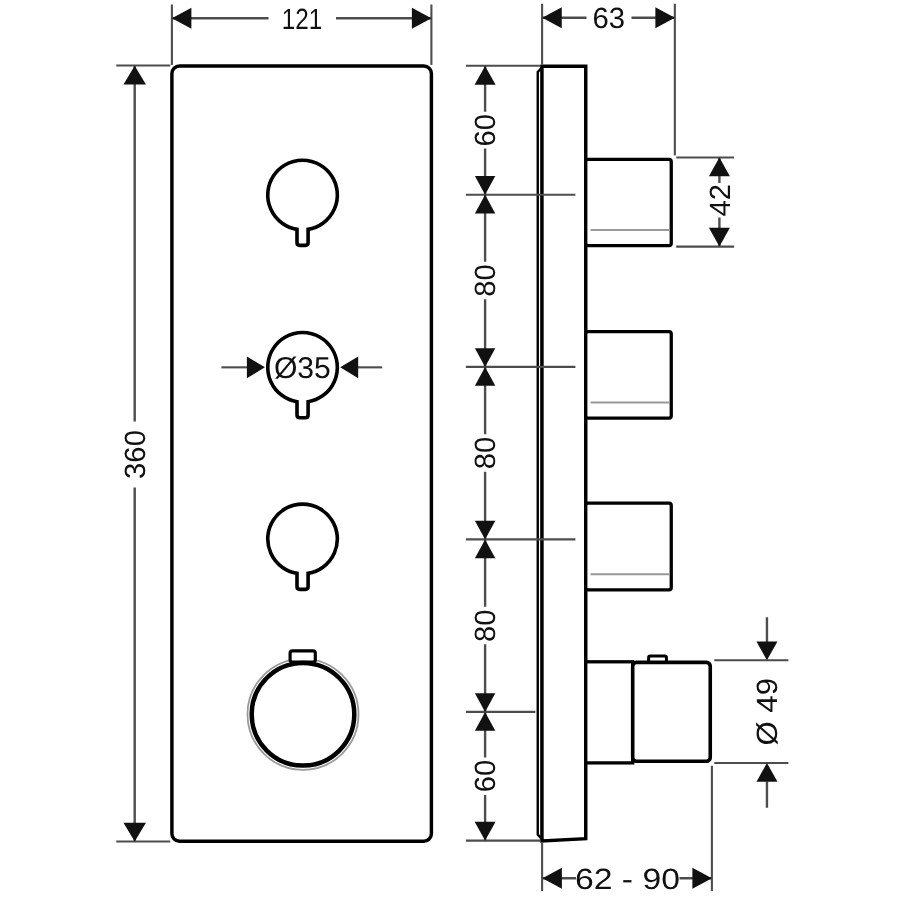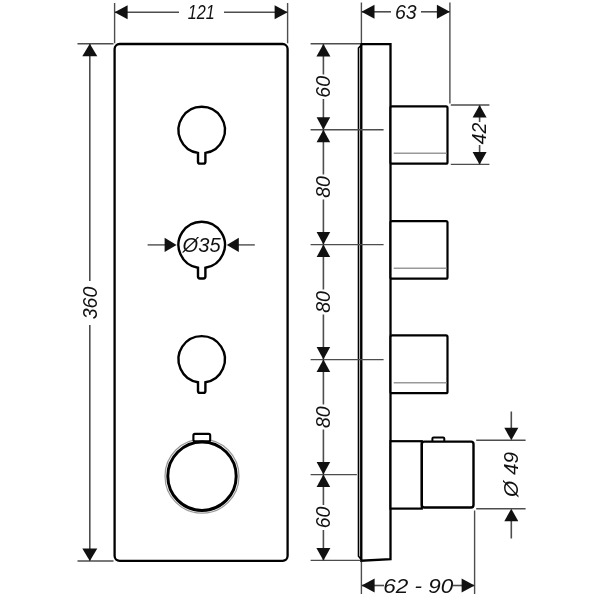--- a/index.html
+++ b/index.html
@@ -1,16 +1,16 @@
 <!DOCTYPE html>
 <html><head>
 <meta charset="utf-8">
 <style>
   html,body{margin:0;padding:0;background:#fff;}
-  .wrap{width:493px;height:600px;position:relative;background:#fff;font-style:italic;}
+  .wrap{width:493px;height:600px;position:relative;background:#fff;}
   text{font-family:"Liberation Sans",sans-serif;fill:#111;}
 </style>
 </head>
 <body>
 <div class="wrap">
 <svg width="600" height="600" viewBox="0 0 600 600">
 
 <rect x="0" y="0" width="600" height="600" fill="#ffffff"></rect>
 
 <rect x="114.6" y="44" width="173" height="516.8" rx="5" fill="#fff" stroke="#000" stroke-width="2.3"></rect>

